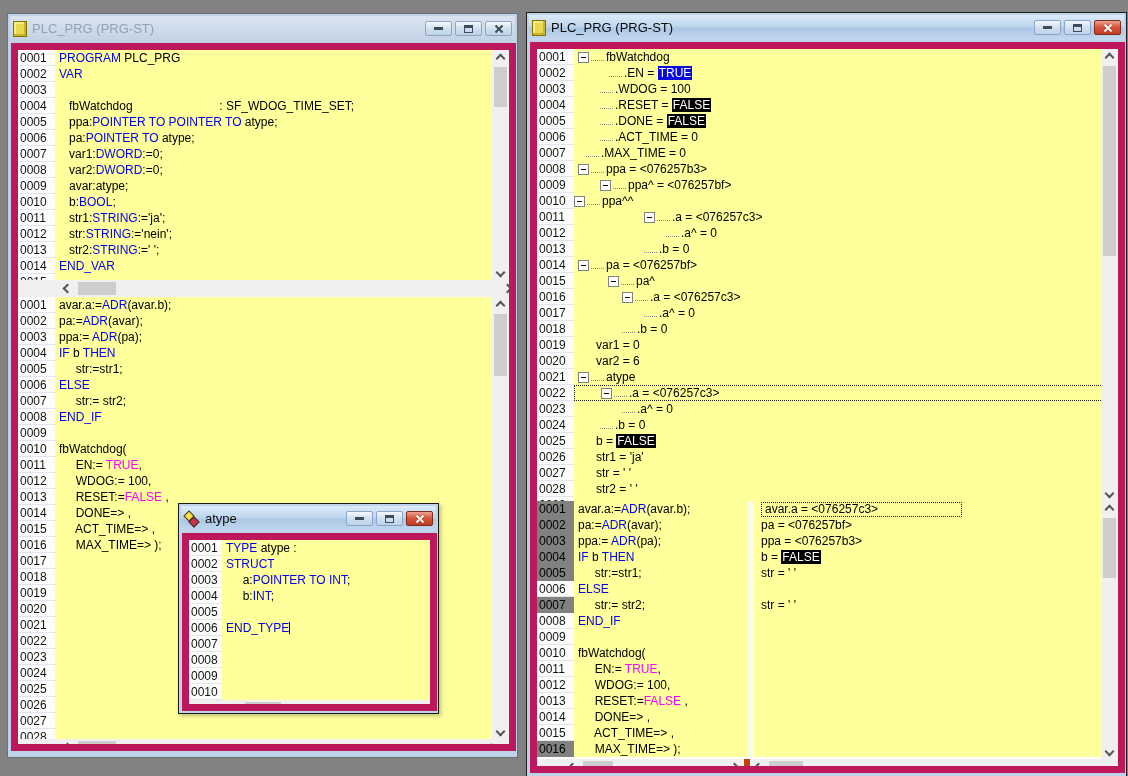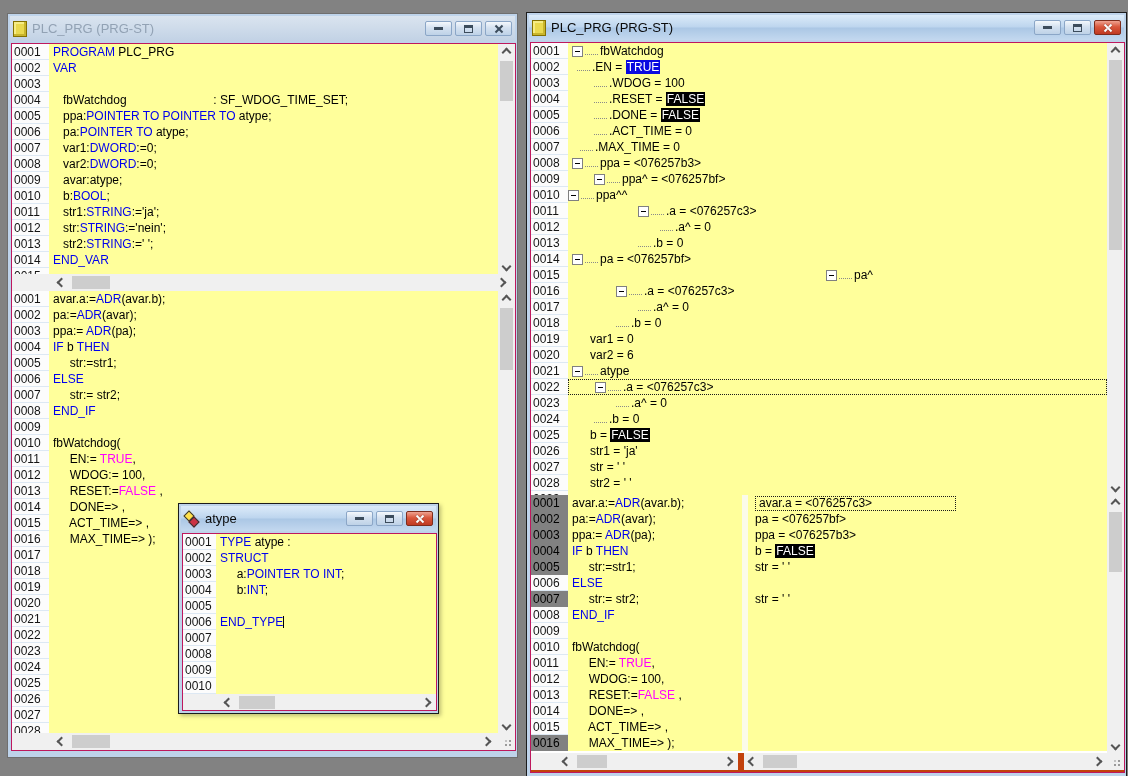--- a/index.html
+++ b/index.html
@@ -19,21 +19,21 @@
   .g-min{width:9px;height:3px;background:#3c4c5c;}
   .g-res{width:9px;height:8px;border:1px solid #3c4c5c;border-top-width:3px;box-sizing:border-box;background:transparent;}
   .g-x{position:relative;width:10px;height:10px;}
   .g-x::before,.g-x::after{content:"";position:absolute;left:4px;top:0;width:2px;height:10px;background:#3c4c5c;}
   .g-x::before{transform:rotate(45deg);} .g-x::after{transform:rotate(-45deg);}
   .g-x.white::before,.g-x.white::after{background:#fff;box-shadow:0 0 1px #5a1208;}
   .wicon{width:12px;height:14px;background:#ead94e;border:1px solid #857100;box-shadow:inset -2px -2px 0 #c9b52c, inset 2px 2px 0 #f6ec85;}
   .dicon{position:relative;width:16px;height:15px;}
   .dicon::before{content:"";position:absolute;left:1px;top:1px;width:6px;height:6px;background:#ffe14a;border:1px solid #333;transform:rotate(45deg);}
   .dicon::after{content:"";position:absolute;left:6px;top:7px;width:6px;height:6px;background:#cc3344;border:1px solid #333;transform:rotate(45deg);}
-  .client{position:absolute;background:#c2410c;border:1px solid #be185d;box-sizing:border-box;overflow:hidden;}
+  .client{position:absolute;background:#c2410c;border:7px solid #be185d;box-sizing:border-box;overflow:hidden;}
   
   .pane{position:absolute;overflow:hidden;background:#ffff9b;}
   .erow{display:flex;height:16px;line-height:16px;}
   .lno{flex:0 0 37px;background:#fcfcfc;border-bottom:1px solid #dde8f3;box-sizing:border-box;padding-left:2px;color:#141414;}
   .lno.dark{background:#818181;border-bottom-color:#818181;color:#000;}
   .narrow .lno{flex:0 0 33px;}
   .ecode{flex:1;background:#ffff9b;white-space:pre;padding-left:4px;overflow:hidden;}
   .sg-k{color:#0000ee;} .sg-m{color:#ff00ff;} .sg-p{color:#000;}
   .caret{display:inline-block;width:1px;height:12px;background:#000;vertical-align:-2px;}
   
@@ -301,21 +301,21 @@
         </span>
     </div>
     <div class="client" style="left:3px;top:29px;width:595px;height:731px;">
       <div class="pane" id="watchTree" style="left:0;top:0;width:576px;height:452px;">
           <div class="erow">
             <span class="lno">0001</span>
             <div class="trow" style="flex: 1 1 0%; padding-left: 4px;"><span class="expbox"></span><span class="leader"></span><span>fbWatchdog</span></div>
           </div>
           <div class="erow">
             <span class="lno">0002</span>
-            <div class="trow" style="flex: 1 1 0%; padding-left: 9px;"><span class="leader"></span><span>.EN = </span><span class="hlb">TRUE</span></div>
+            <div class="trow" style="flex: 1 1 0%; padding-left: 35px;"><span class="leader"></span><span>.EN = </span><span class="hlb">TRUE</span></div>
           </div>
           <div class="erow">
             <span class="lno">0003</span>
             <div class="trow" style="flex: 1 1 0%; padding-left: 26px;"><span class="leader"></span><span>.WDOG = 100</span></div>
           </div>
           <div class="erow">
             <span class="lno">0004</span>
             <div class="trow" style="flex: 1 1 0%; padding-left: 26px;"><span class="leader"></span><span>.RESET = </span><span class="hlk">FALSE</span></div>
           </div>
           <div class="erow">
@@ -353,21 +353,21 @@
           <div class="erow">
             <span class="lno">0013</span>
             <div class="trow" style="flex: 1 1 0%; padding-left: 70px;"><span class="leader"></span><span>.b = 0</span></div>
           </div>
           <div class="erow">
             <span class="lno">0014</span>
             <div class="trow" style="flex: 1 1 0%; padding-left: 4px;"><span class="expbox"></span><span class="leader"></span><span>pa = &lt;076257bf&gt;</span></div>
           </div>
           <div class="erow">
             <span class="lno">0015</span>
-            <div class="trow" style="flex: 1 1 0%; padding-left: 24px; text-align: center;"><span class="expbox"></span><span class="leader"></span><span>pa^</span></div>
+            <div class="trow" style="flex: 1 1 0%; padding-left: 34px;"><span class="expbox"></span><span class="leader"></span><span>pa^</span></div>
           </div>
           <div class="erow">
             <span class="lno">0016</span>
             <div class="trow" style="flex: 1 1 0%; padding-left: 48px;"><span class="expbox"></span><span class="leader"></span><span>.a = &lt;076257c3&gt;</span></div>
           </div>
           <div class="erow">
             <span class="lno">0017</span>
             <div class="trow" style="flex: 1 1 0%; padding-left: 70px;"><span class="leader"></span><span>.a^ = 0</span></div>
           </div>
           <div class="erow">

